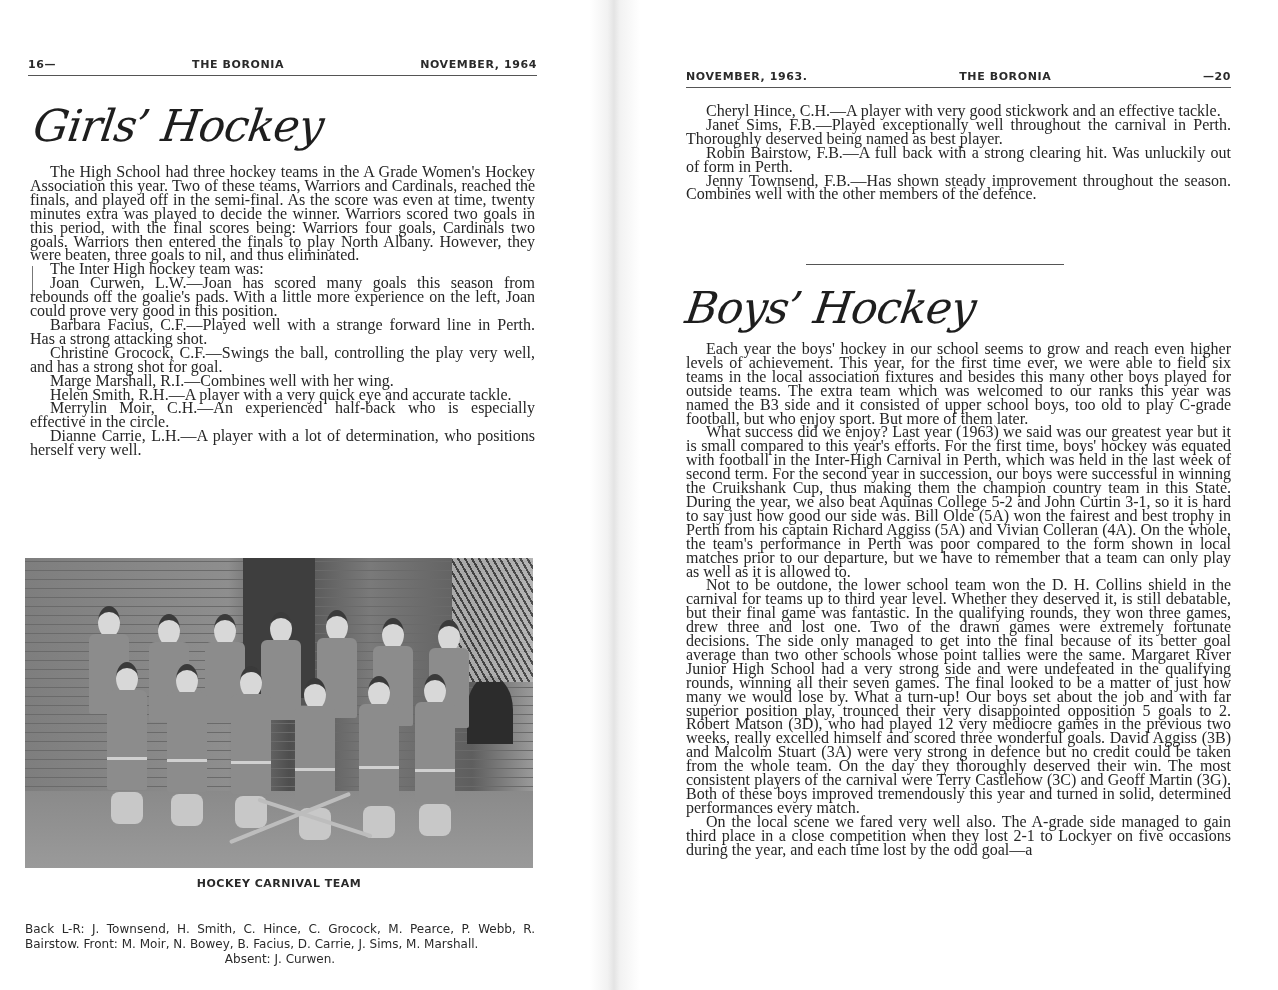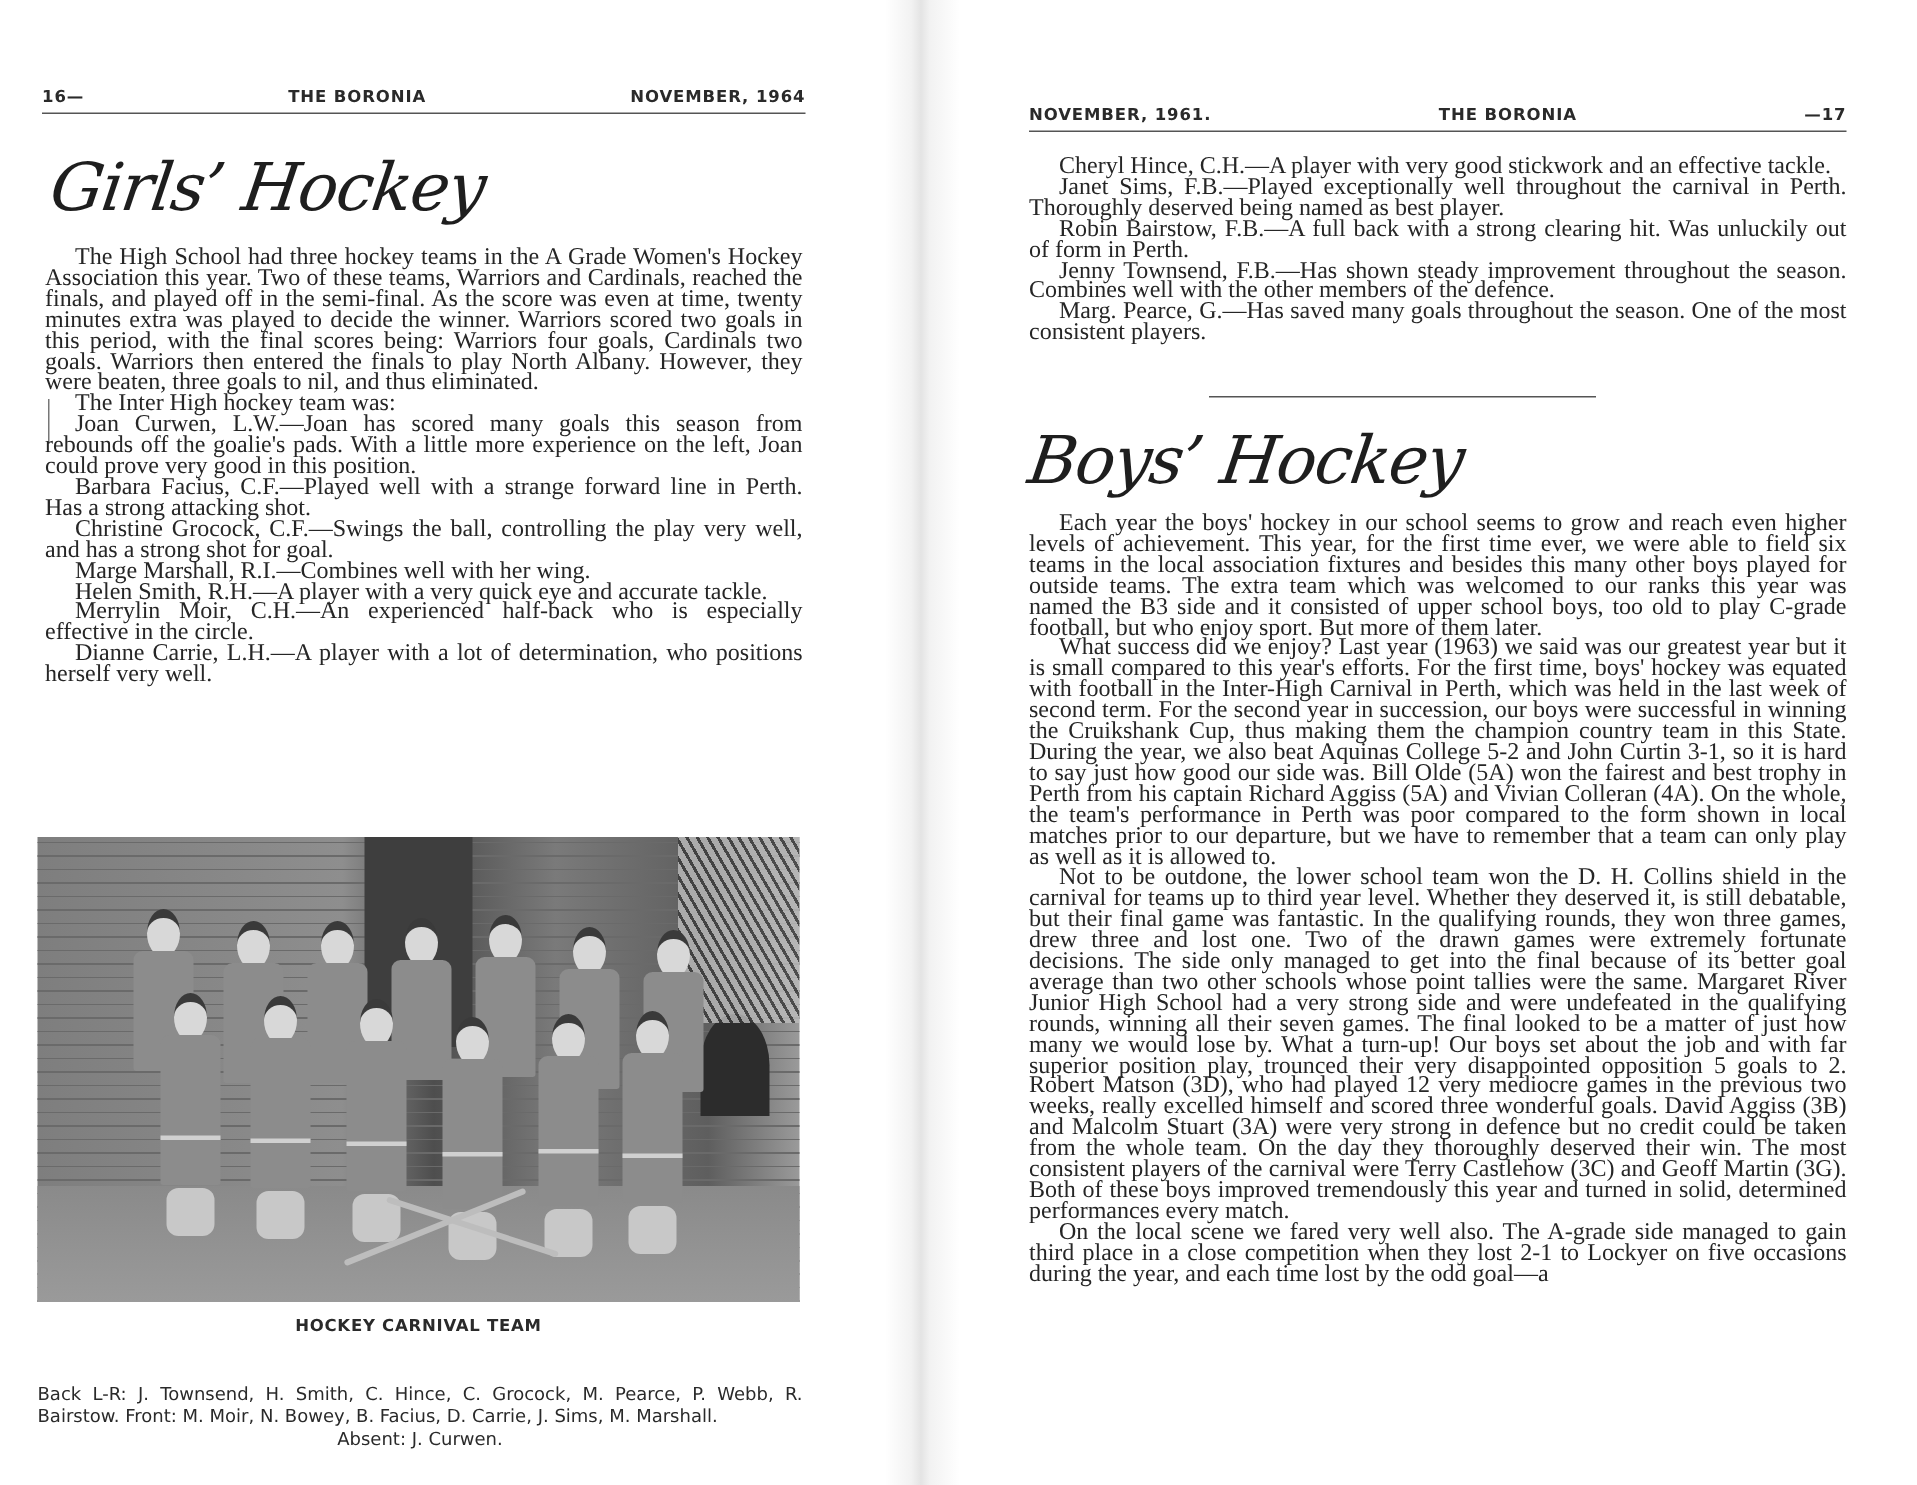--- a/index.html
+++ b/index.html
@@ -207,31 +207,30 @@
     <div class="caption-text">
       <span>Back L-R: J. Townsend, H. Smith, C. Hince, C. Grocock, M. Pearce, P. Webb, R. Bairstow. Front: M. Moir, N. Bowey, B. Facius, D. Carrie, J. Sims, M. Marshall.</span>
       <span class="absent">Absent: J. Curwen.</span>
     </div>
   </div>
 
   <div class="gutter"></div>
 
   <div class="page page-right">
     <div class="running-head">
-      <span>NOVEMBER, 1961.</span>
+      <span>NOVEMBER, 1963.</span>
       <span>THE BORONIA</span>
-      <span>—17</span>
+      <span>—20</span>
     </div>
 
     <div class="body-text cont">
       <p>Cheryl Hince, C.H.—A player with very good stickwork and an effective tackle.</p>
       <p>Janet Sims, F.B.—Played exceptionally well throughout the carnival in Perth. Thoroughly deserved being named as best player.</p>
       <p>Robin Bairstow, F.B.—A full back with a strong clearing hit. Was unluckily out of form in Perth.</p>
       <p>Jenny Townsend, F.B.—Has shown steady improvement throughout the season. Combines well with the other members of the defence.</p>
-      <p>Marg. Pearce, G.—Has saved many goals throughout the season. One of the most consistent players.</p>
     </div>
 
     <div class="separator"></div>
 
     <div class="script-title">Boys’ Hockey</div>
 
     <div class="body-text boys">
       <p>Each year the boys' hockey in our school seems to grow and reach even higher levels of achievement. This year, for the first time ever, we were able to field six teams in the local association fixtures and besides this many other boys played for outside teams. The extra team which was welcomed to our ranks this year was named the B3 side and it consisted of upper school boys, too old to play C-grade football, but who enjoy sport. But more of them later.</p>
       <p>What success did we enjoy? Last year (1963) we said was our greatest year but it is small compared to this year's efforts. For the first time, boys' hockey was equated with football in the Inter-High Carnival in Perth, which was held in the last week of second term. For the second year in succession, our boys were successful in winning the Cruikshank Cup, thus making them the champion country team in this State. During the year, we also beat Aquinas College 5-2 and John Curtin 3-1, so it is hard to say just how good our side was. Bill Olde (5A) won the fairest and best trophy in Perth from his captain Richard Aggiss (5A) and Vivian Colleran (4A). On the whole, the team's performance in Perth was poor compared to the form shown in local matches prior to our departure, but we have to remember that a team can only play as well as it is allowed to.</p>
       <p>Not to be outdone, the lower school team won the D. H. Collins shield in the carnival for teams up to third year level. Whether they deserved it, is still debatable, but their final game was fantastic. In the qualifying rounds, they won three games, drew three and lost one. Two of the drawn games were extremely fortunate decisions. The side only managed to get into the final because of its better goal average than two other schools whose point tallies were the same. Margaret River Junior High School had a very strong side and were undefeated in the qualifying rounds, winning all their seven games. The final looked to be a matter of just how many we would lose by. What a turn-up! Our boys set about the job and with far superior position play, trounced their very disappointed opposition 5 goals to 2. Robert Matson (3D), who had played 12 very mediocre games in the previous two weeks, really excelled himself and scored three wonderful goals. David Aggiss (3B) and Malcolm Stuart (3A) were very strong in defence but no credit could be taken from the whole team. On the day they thoroughly deserved their win. The most consistent players of the carnival were Terry Castlehow (3C) and Geoff Martin (3G). Both of these boys improved tremendously this year and turned in solid, determined performances every match.</p>

